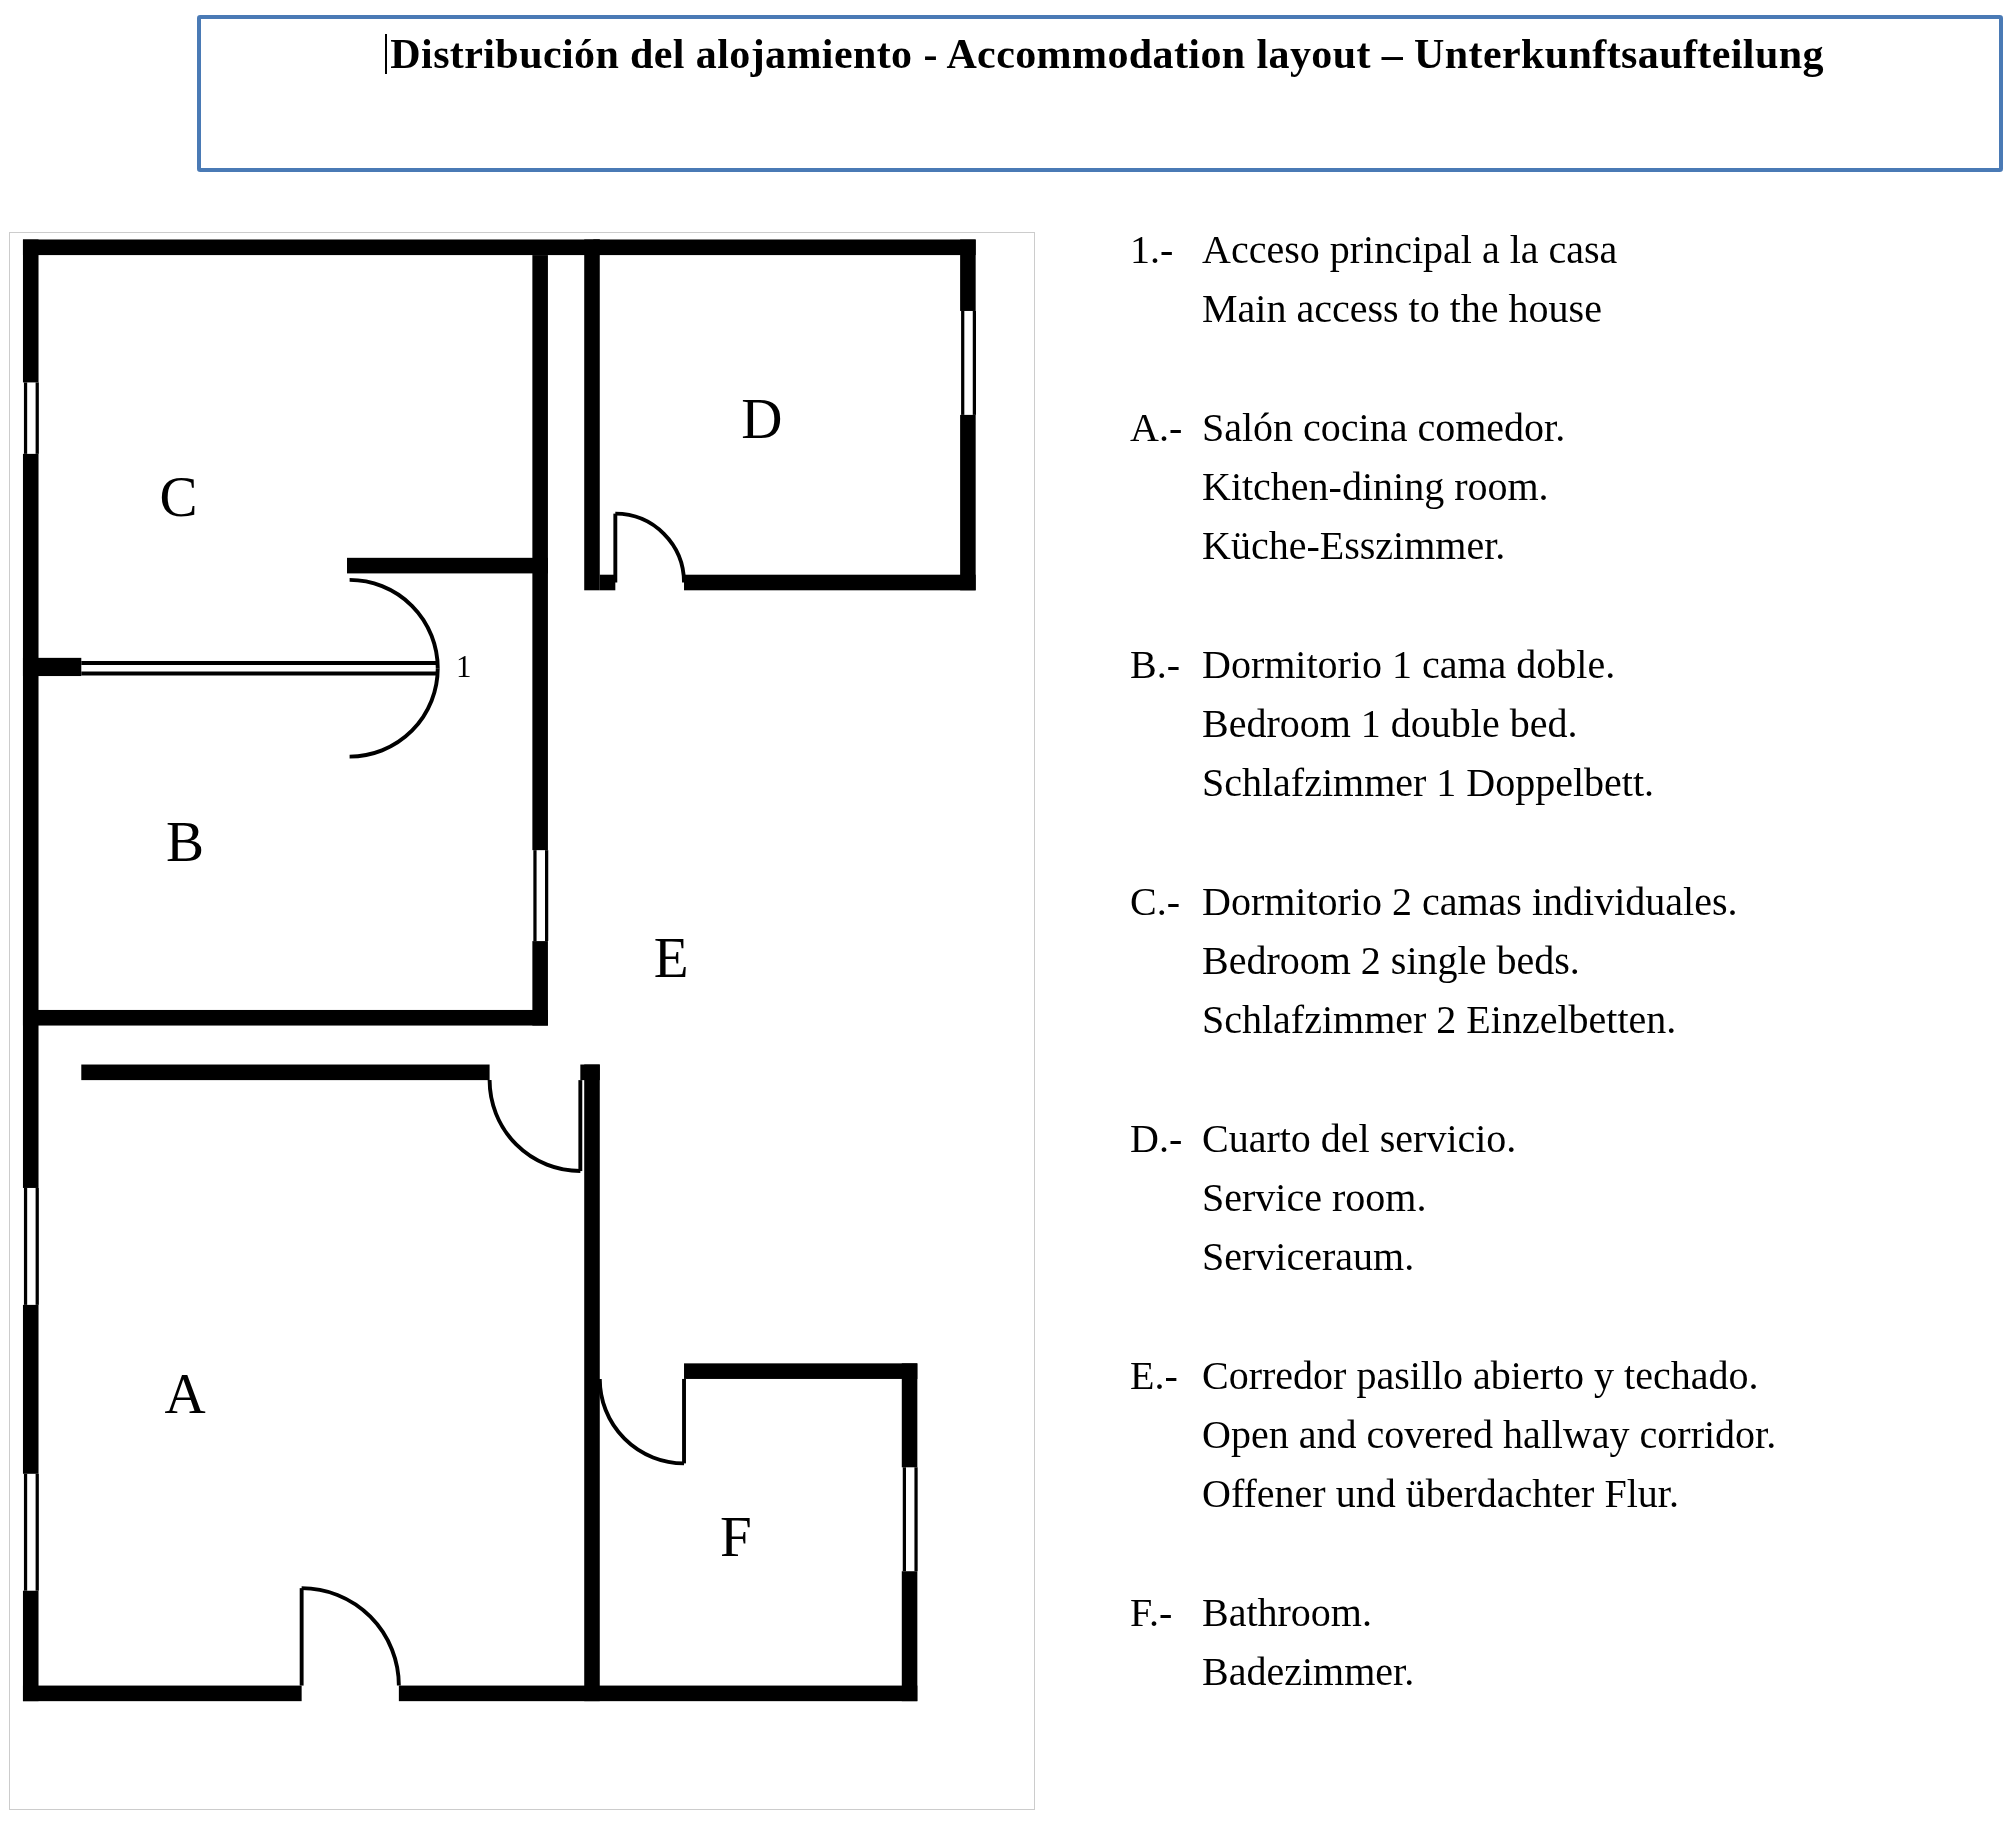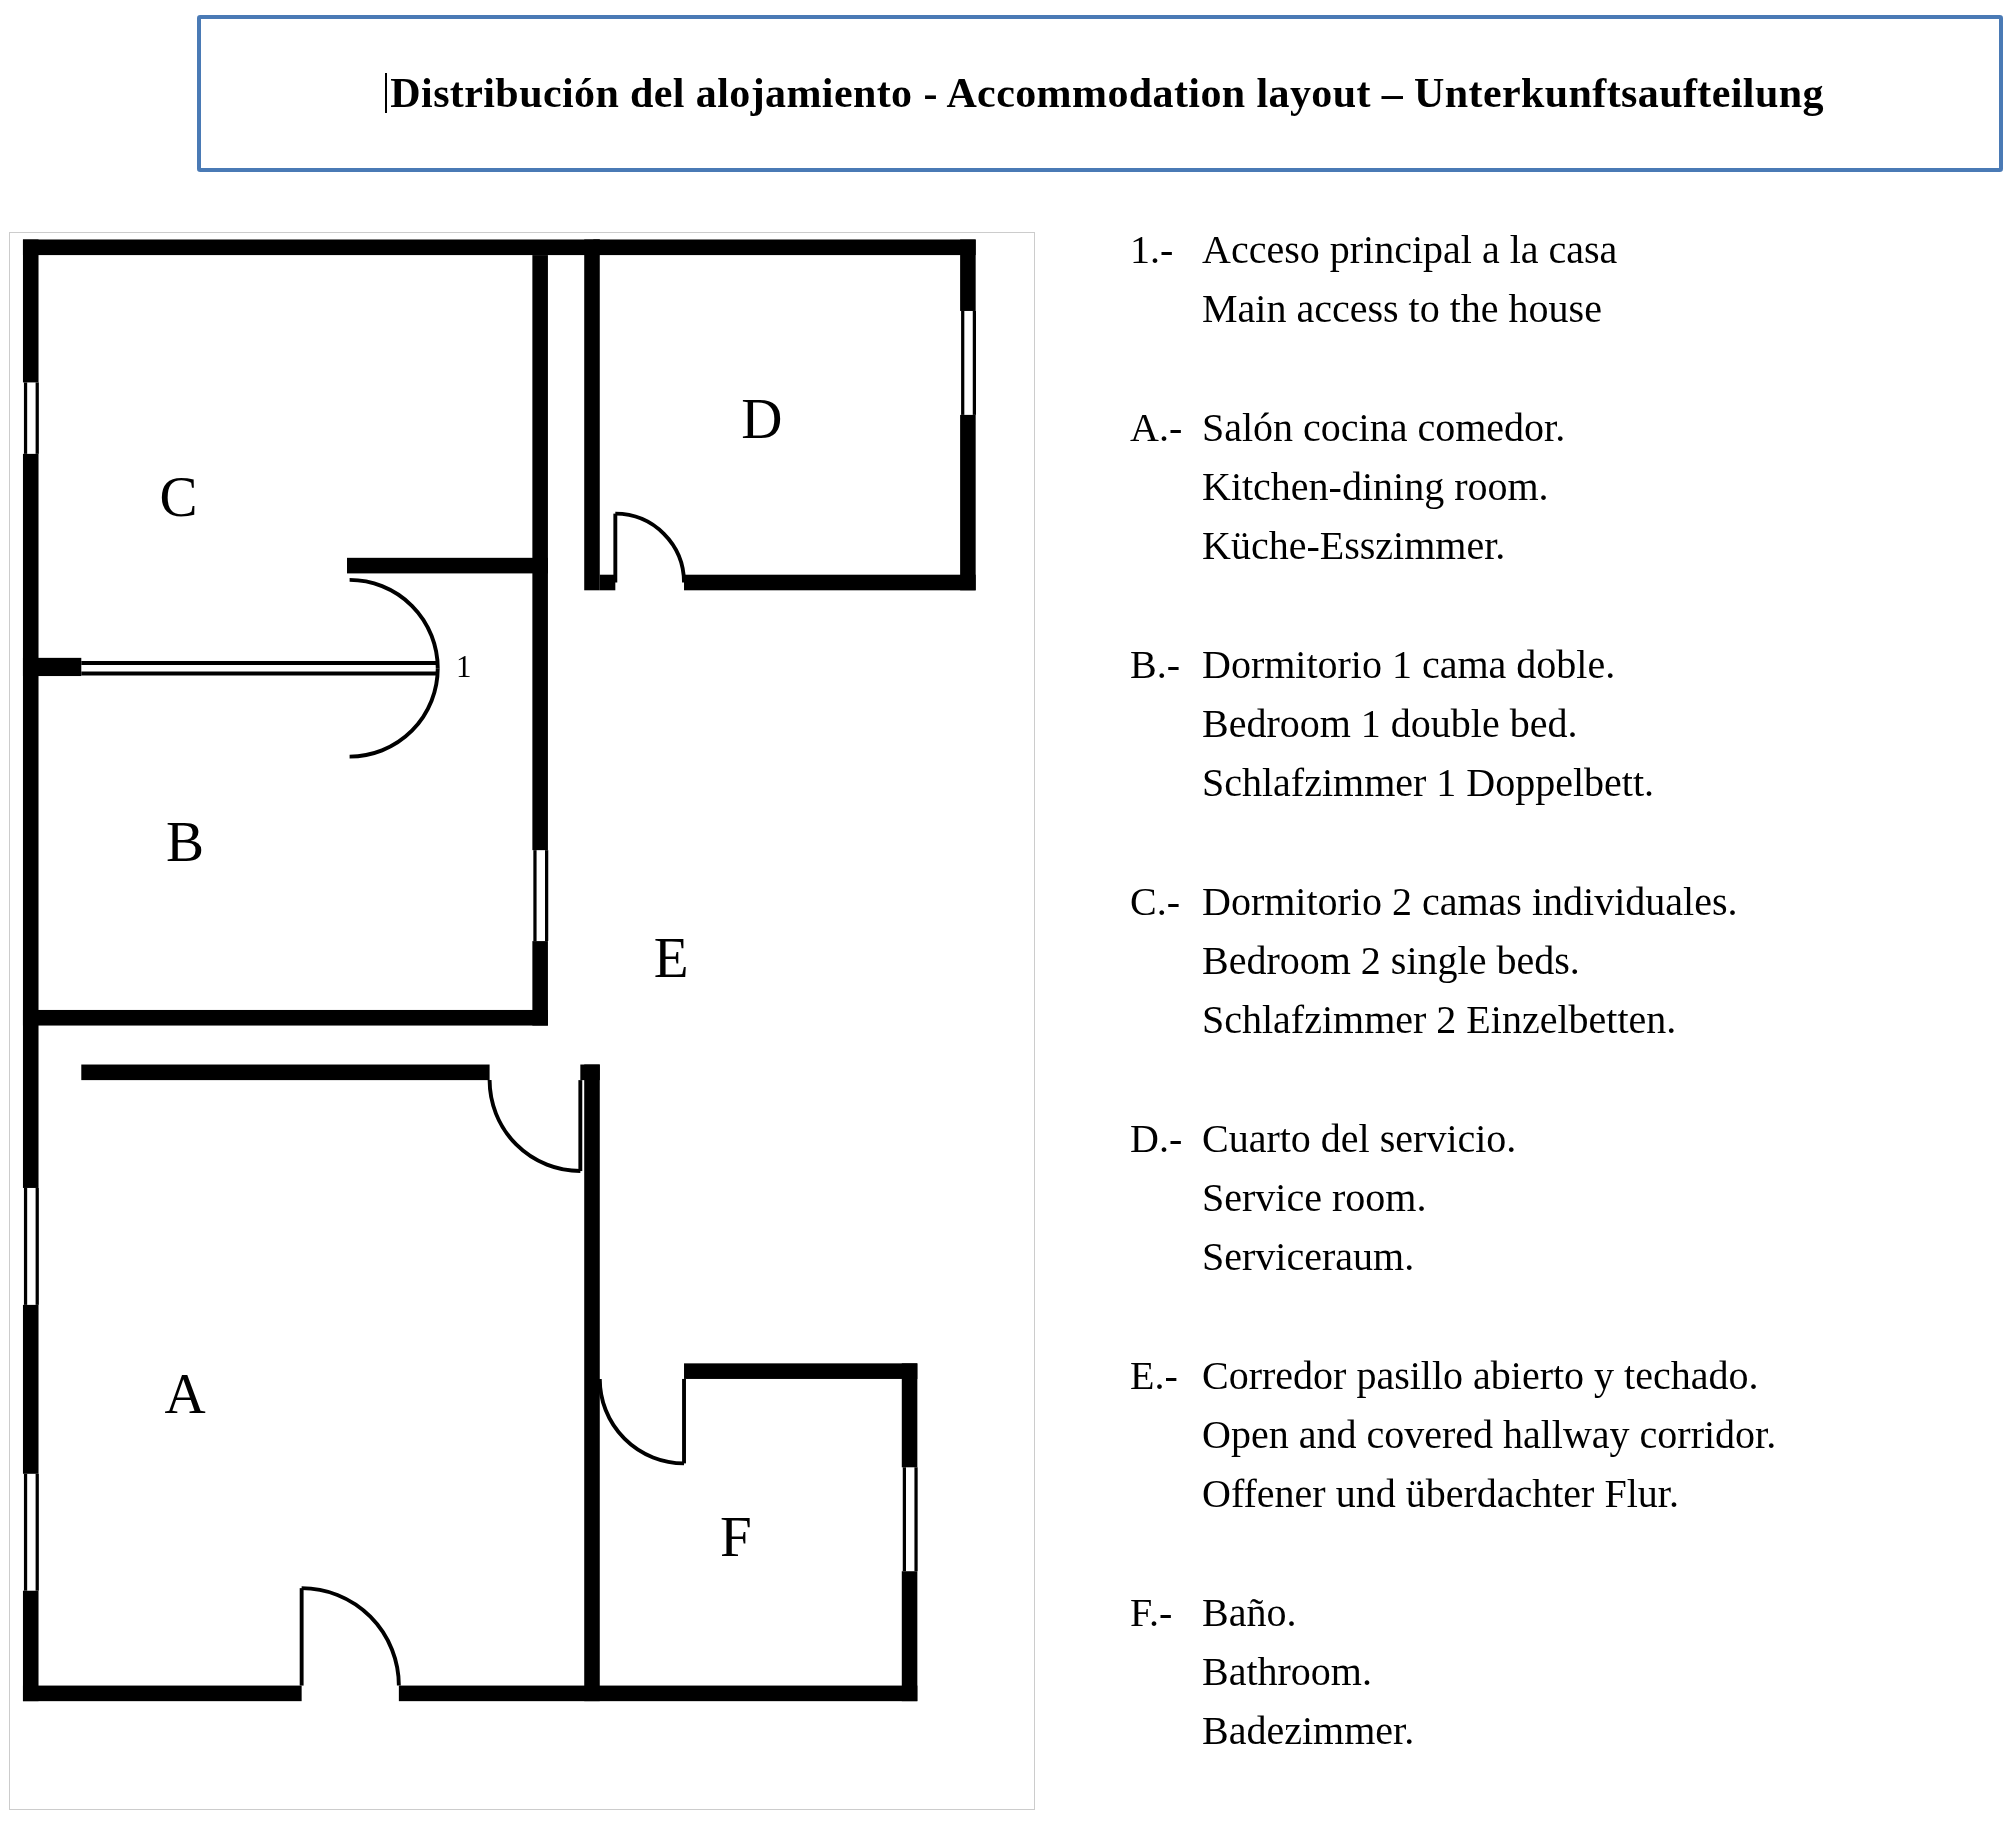--- a/index.html
+++ b/index.html
@@ -17,21 +17,20 @@
   .title-box{
     position:absolute;
     left:197px; top:15.3px;
     width:1806px; height:157px;
     border:4px solid #4a7ab5;
     border-radius:3.2px;
     box-sizing:border-box;
     background:#ffffff;
     display:flex;
     flex-direction:column;
-    justify-content:center;
     align-items:center;
     text-align:center;
     padding-left:9px;
   }
   .title-line1, .title-line2{
     font-weight:bold;
     font-size:42px;
     line-height:71px;
     white-space:nowrap;
     letter-spacing:0.4px;
@@ -222,20 +221,19 @@
 
     <div class="legend-item">
       <span class="prefix">E.-</span>
       <div class="lline">Corredor pasillo abierto y techado.</div>
       <div class="lline">Open and covered hallway corridor.</div>
       <div class="lline">Offener und überdachter Flur.</div>
     </div>
 
     <div class="legend-item">
       <span class="prefix">F.-</span>
-      <div class="lline">Baño.</div>
       <div class="lline">Bathroom.</div>
       <div class="lline">Badezimmer.</div>
     </div>
 
   </div>
 </div>
 
 
 </body></html>

